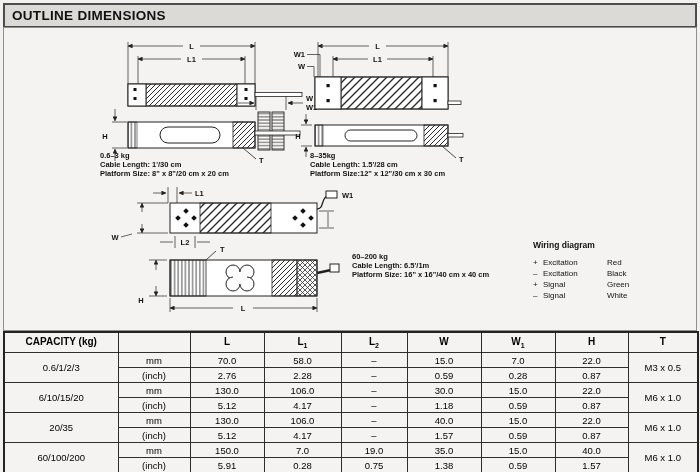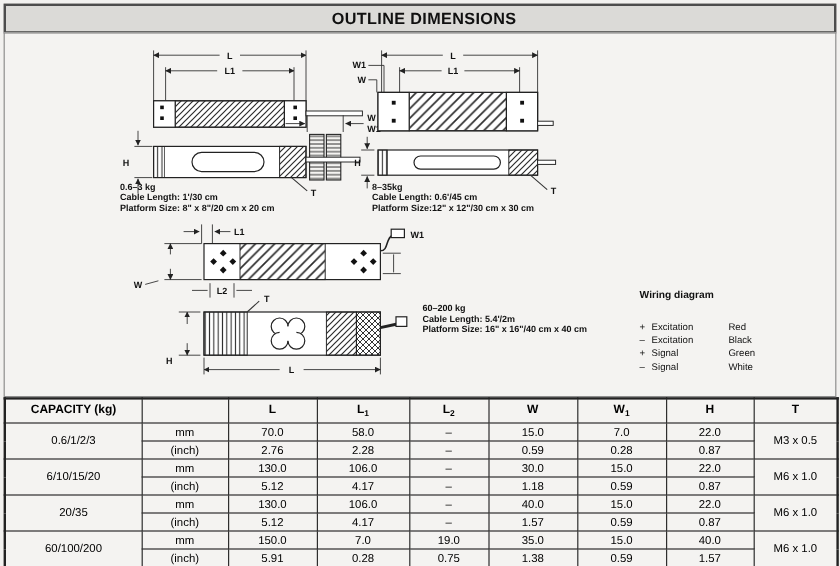--- a/index.html
+++ b/index.html
@@ -1,32 +1,32 @@
 <!DOCTYPE html>
 <html><head>
 <meta charset="utf-8">
 <style>
   html,body{margin:0;padding:0;background:#ffffff;}
   #page{position:relative;width:700px;height:472px;background:#f2f1ef;font-family:"Liberation Sans",sans-serif;overflow:hidden;}
   
   #hdr{position:absolute;left:3px;top:3px;width:694px;height:25px;box-sizing:border-box;
-       background:#dbdad7;border:2px solid #4c4c4c;display:flex;align-items:center;justify-content:center;}
+       background:#dbdad7;border:2px solid #4c4c4c;display:flex;align-items:center;}
   #hdr .t{font-weight:bold;font-size:13.5px;color:#101010;padding-left:7px;letter-spacing:.3px;}
   
   #panel{position:absolute;left:3px;top:27px;width:694px;height:304px;box-sizing:border-box;
          border:1px solid #8e8e8e;background:#f4f3f1;}
   #dsvg{position:absolute;left:0;top:0;width:692px;height:302px;}
   .note{position:absolute;left:486px;top:33px;font-size:17px;color:#000;}
   .cap{position:absolute;font-size:7.5px;font-weight:bold;color:#111;line-height:9px;white-space:nowrap;}
   #cap1{left:100px;top:151px;}
   #cap2{left:310px;top:151px;}
   #cap3{left:352px;top:252px;}
   
   #wiring{position:absolute;left:533px;top:240px;width:160px;color:#111;}
-  #wiring .wt{font-size:8.5px;font-weight:bold;margin-bottom:17px;}
+  #wiring .wt{font-size:8.5px;font-weight:bold;margin-bottom:7px;}
   #wiring .wr{display:flex;font-size:8px;line-height:11px;}
   #wiring .ws{width:10px;}
   #wiring .wn{width:64px;}
   
   #tblwrap{position:absolute;left:3px;top:331px;width:694px;height:139px;}
   table{border-collapse:collapse;table-layout:fixed;width:694px;height:139px;background:#f4f3f1;}
   th,td{border:1px solid #2e2e2e;text-align:center;vertical-align:middle;padding:0;color:#000;overflow:hidden;}
   table{border:2px solid #222;}
   th{font-size:10px;font-weight:bold;height:19px;}
   th sub{font-size:7px;font-weight:bold;}
@@ -220,26 +220,26 @@
   </div>
 
 
   <div class="cap" id="cap1">
     <div>0.6–3 kg</div>
     <div>Cable Length: 1'/30 cm</div>
     <div>Platform Size: 8" x 8"/20 cm x 20 cm</div>
   </div>
   <div class="cap" id="cap2">
     <div>8–35kg</div>
-    <div>Cable Length: 0.6'/45 cm</div>
+    <div>Cable Length: 1.5'/28 cm</div>
     <div>Platform Size:12" x 12"/30 cm x 30 cm</div>
   </div>
   <div class="cap" id="cap3">
     <div>60–200 kg</div>
-    <div>Cable Length: 5.4'/2m</div>
+    <div>Cable Length: 6.5'/1m</div>
     <div>Platform Size: 16" x 16"/40 cm x 40 cm</div>
   </div>
 
   <div id="wiring">
     <div class="wt">Wiring diagram</div>
     <div class="wr">
       <span class="ws">+</span>
       <span class="wn">Excitation</span>
       <span class="wc">Red</span>
     </div>

